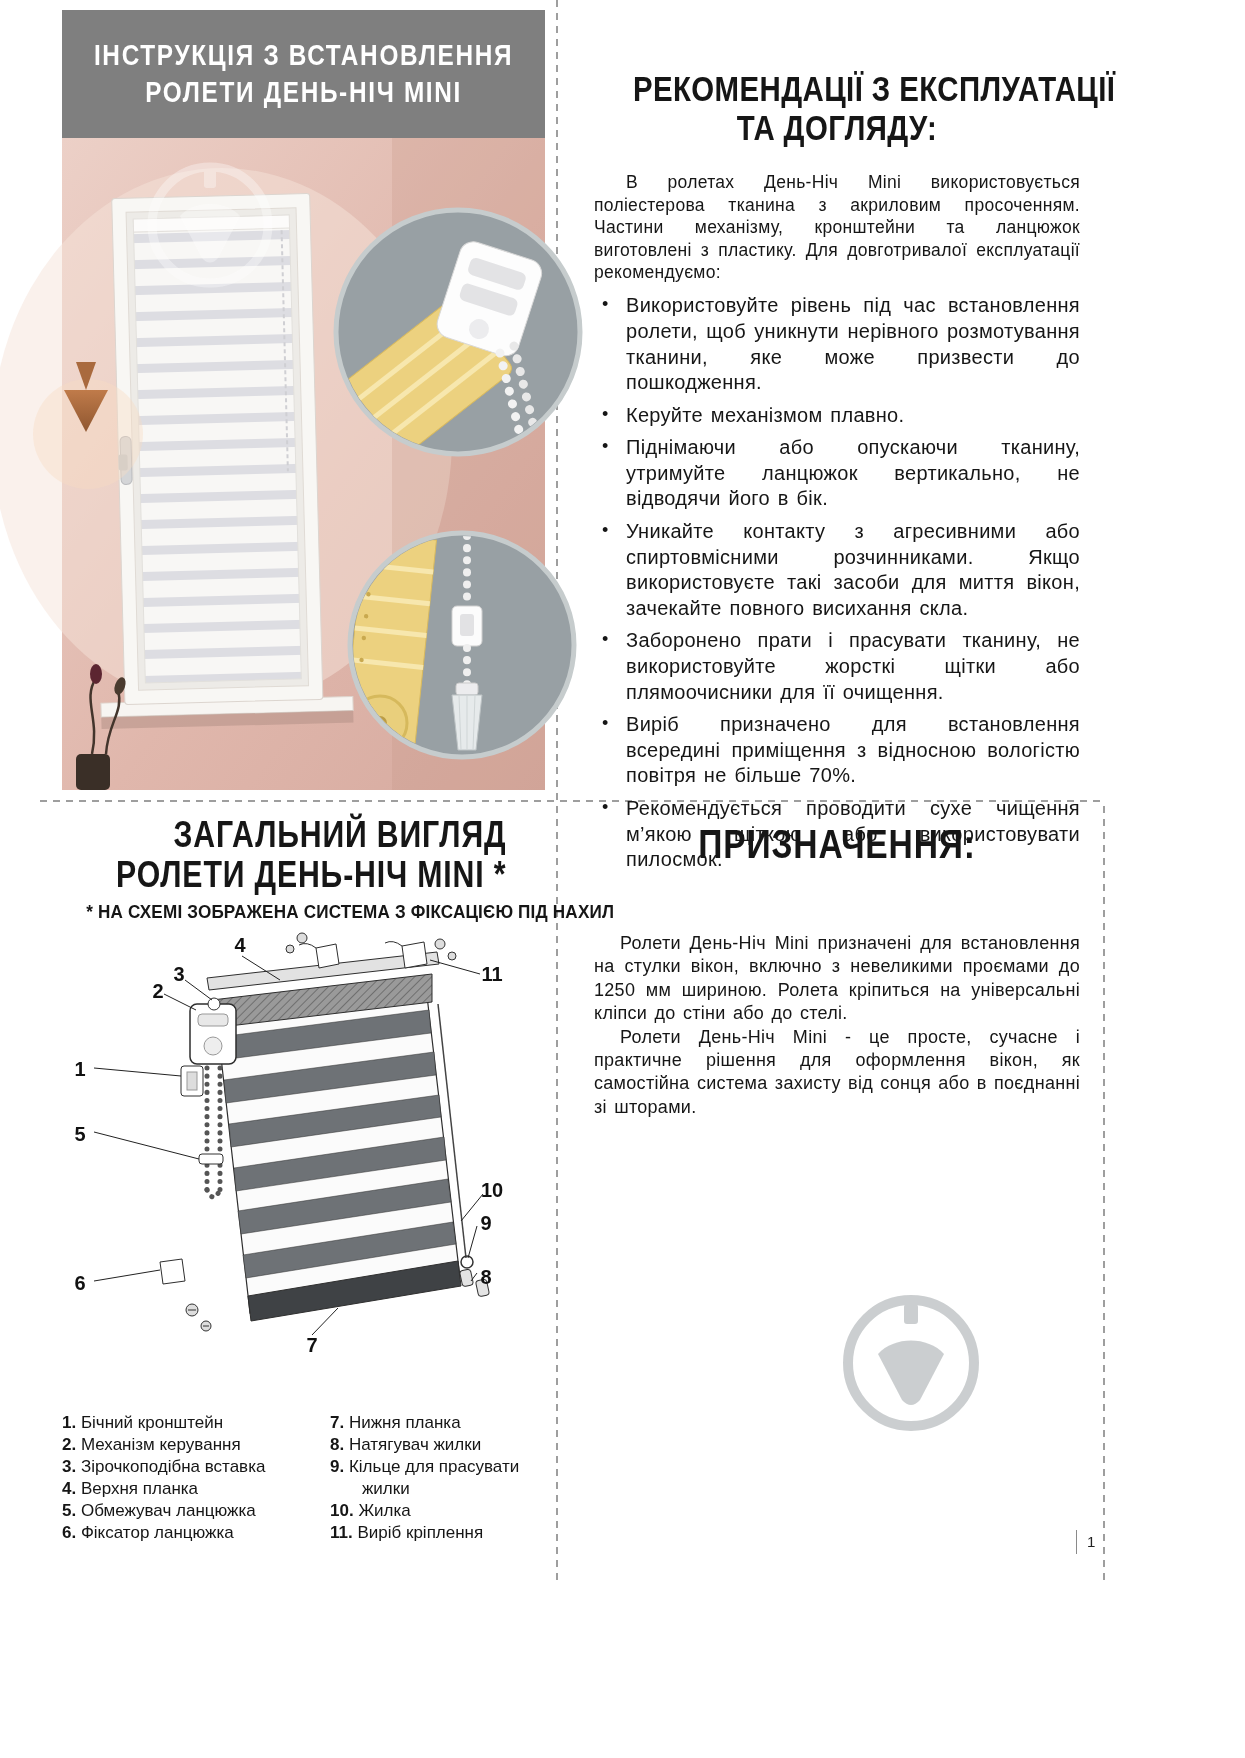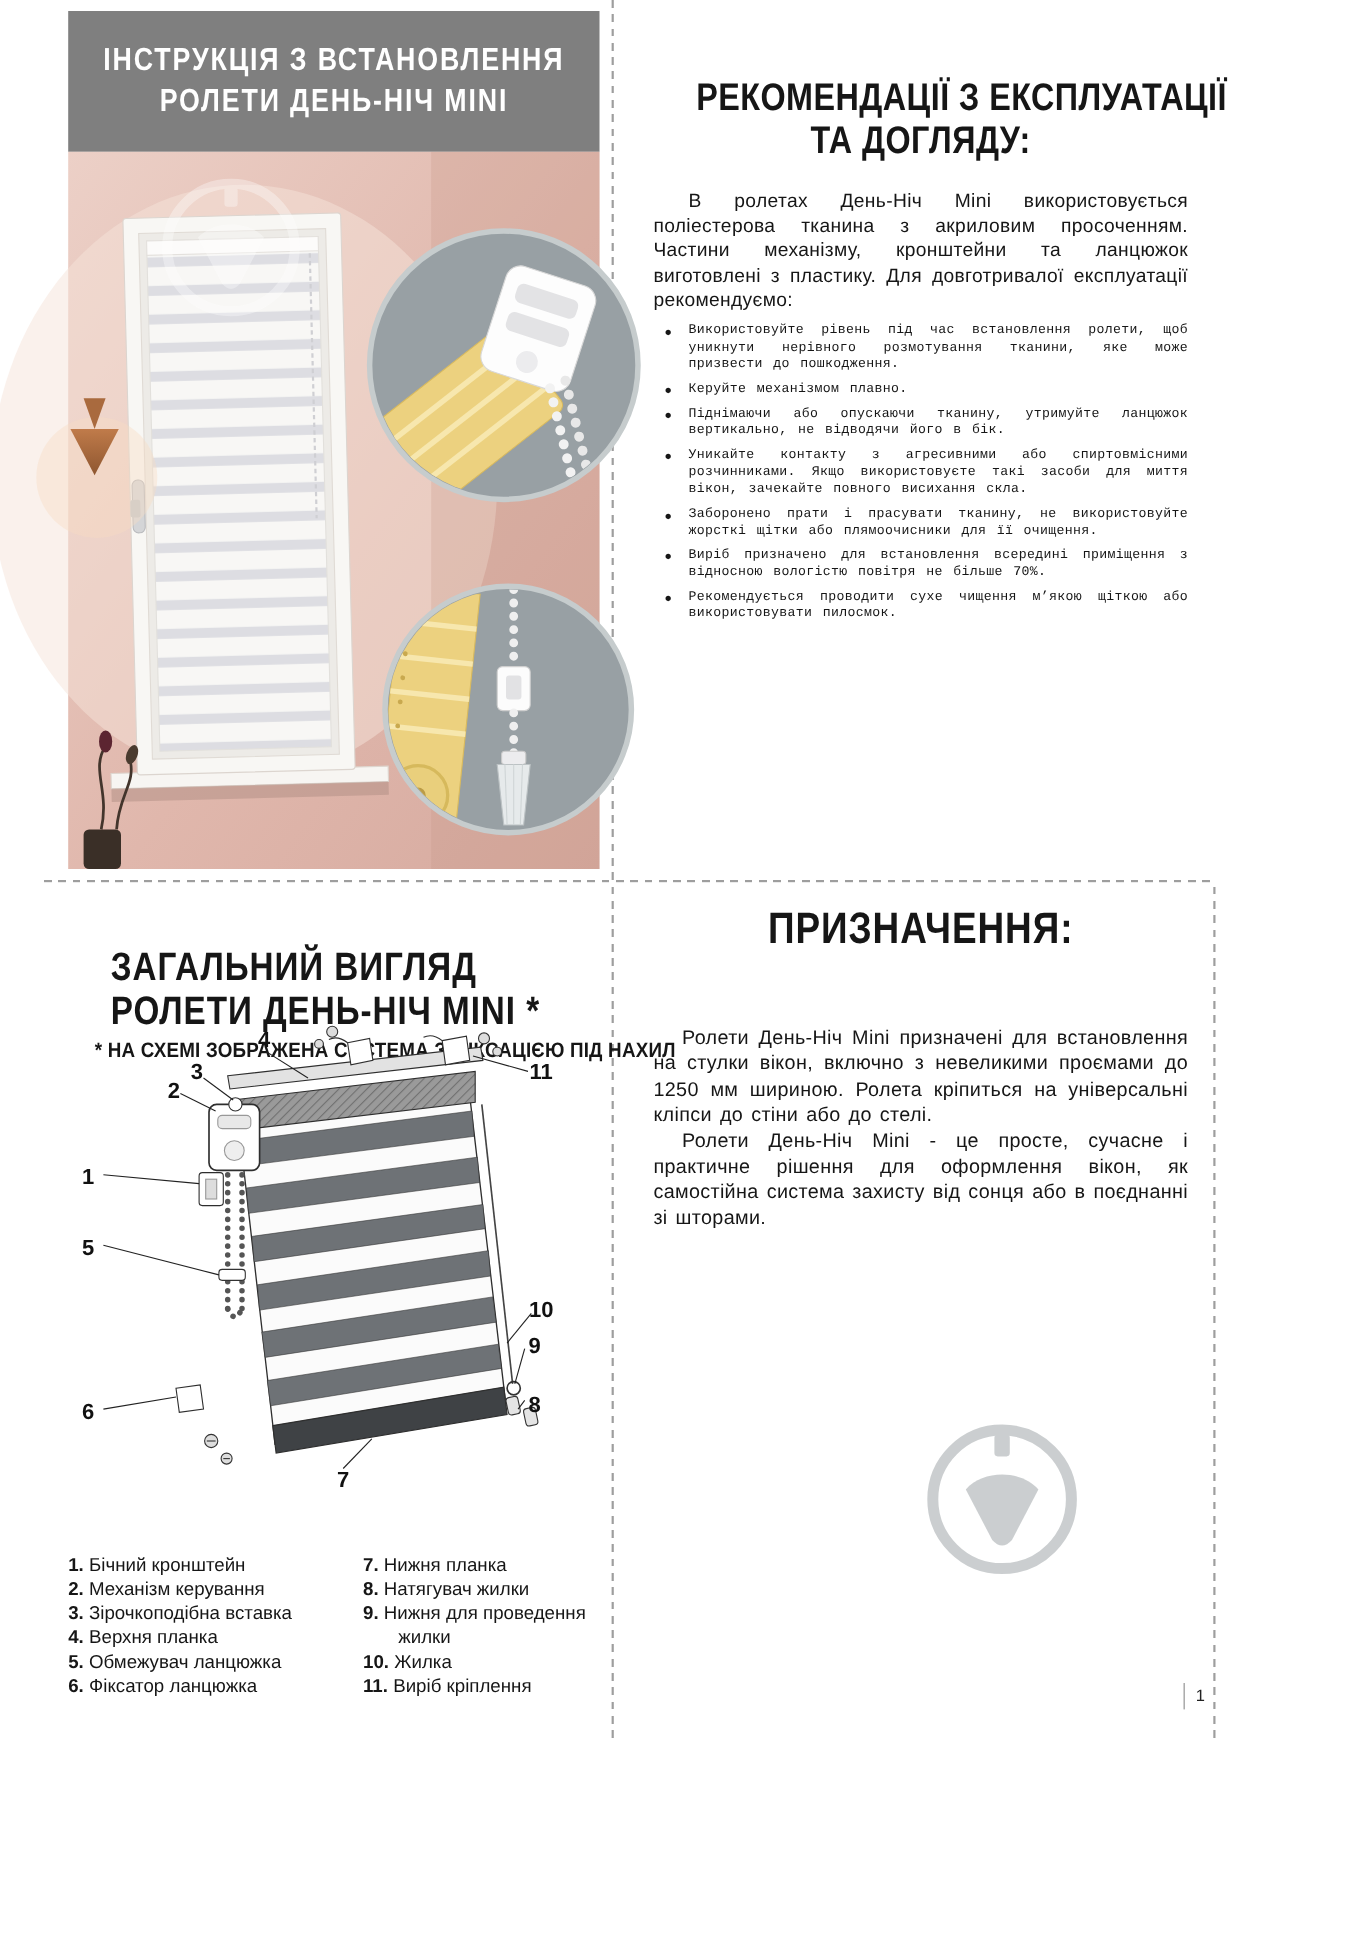--- a/index.html
+++ b/index.html
@@ -24,26 +24,26 @@
 
   .photo-wrap { position:absolute; left:62px; top:138px; width:483px; height:652px; }
   .photo-wrap svg { overflow:visible; display:block; }
 
   
   .recommend { position:absolute; left:594px; top:30px; width:486px;margin-top:39px; }
   .recommend .title .line { font-weight:bold; font-size:35px; text-align:center; letter-spacing:0.5px; line-height:1.12; }
   .recommend .intro { margin-top:24px; font-size:17.5px; line-height:1.28; text-align:justify;
     letter-spacing:0.3px; word-spacing:2px; text-indent:32px; }
   .recommend ul { list-style:none; margin-top:10px; }
-  .recommend li { position:relative; padding-left:32px; margin-bottom:7px; font-size:12px; line-height:1.28;
-    text-align:justify; letter-spacing:0.3px; word-spacing:2px;font-family:Liberation Mono, monospace; }
+  .recommend li { position:relative; padding-left:32px; margin-bottom:7px; font-size:20px; line-height:1.28;
+    text-align:justify; letter-spacing:0.3px; word-spacing:2px; }
   .recommend li::before { content:"•"; position:absolute; left:8px; top:0; font-size:18px; }
 
   
-  .overview-head { position:absolute; left:62px; top:815px; width:483px; text-align:left;margin-top:44px; }
+  .overview-head { position:absolute; left:62px; top:815px; width:483px; text-align:right; }
   .overview-head .line { font-weight:bold; font-size:36px; line-height:1.1; letter-spacing:1px; }
   .overview-head .subtitle { margin-top:7px; font-weight:bold; font-size:19px; letter-spacing:0.2px; }
 
   .diagram { position:absolute; left:40px; top:918px; }
   .diagram text { font-family:"Liberation Sans", sans-serif; font-weight:bold; font-size:20px; fill:#111; }
 
   .legend { position:absolute; left:62px; top:1412px; width:490px; font-size:17px; line-height:22px; }
   .legend-col { position:absolute; top:0; }
   #legend-left  { left:0;   width:258px; }
   #legend-right { left:268px; width:210px; }
@@ -327,21 +327,21 @@
       <div class="legend-item"><span class="num">1.</span> <span>Бічний кронштейн</span></div>
       <div class="legend-item"><span class="num">2.</span> <span>Механізм керування</span></div>
       <div class="legend-item"><span class="num">3.</span> <span>Зірочкоподібна вставка</span></div>
       <div class="legend-item"><span class="num">4.</span> <span>Верхня планка</span></div>
       <div class="legend-item"><span class="num">5.</span> <span>Обмежувач ланцюжка</span></div>
       <div class="legend-item"><span class="num">6.</span> <span>Фіксатор ланцюжка</span></div>
     </div>
     <div class="legend-col" id="legend-right">
       <div class="legend-item"><span class="num">7.</span> <span>Нижня планка</span></div>
       <div class="legend-item"><span class="num">8.</span> <span>Натягувач жилки</span></div>
-      <div class="legend-item"><span class="num">9.</span> <span>Нижня для проведення жилки</span></div>
+      <div class="legend-item"><span class="num">9.</span> <span>Кільце для прасувати жилки</span></div>
       <div class="legend-item"><span class="num">10.</span> <span>Жилка</span></div>
       <div class="legend-item"><span class="num">11.</span> <span>Виріб кріплення</span></div>
     </div>
   </div>
 
   <div class="purpose-head">
     <div class="line">
         <span class="cond">ПРИЗНАЧЕННЯ:</span>
       </div>
   </div>

